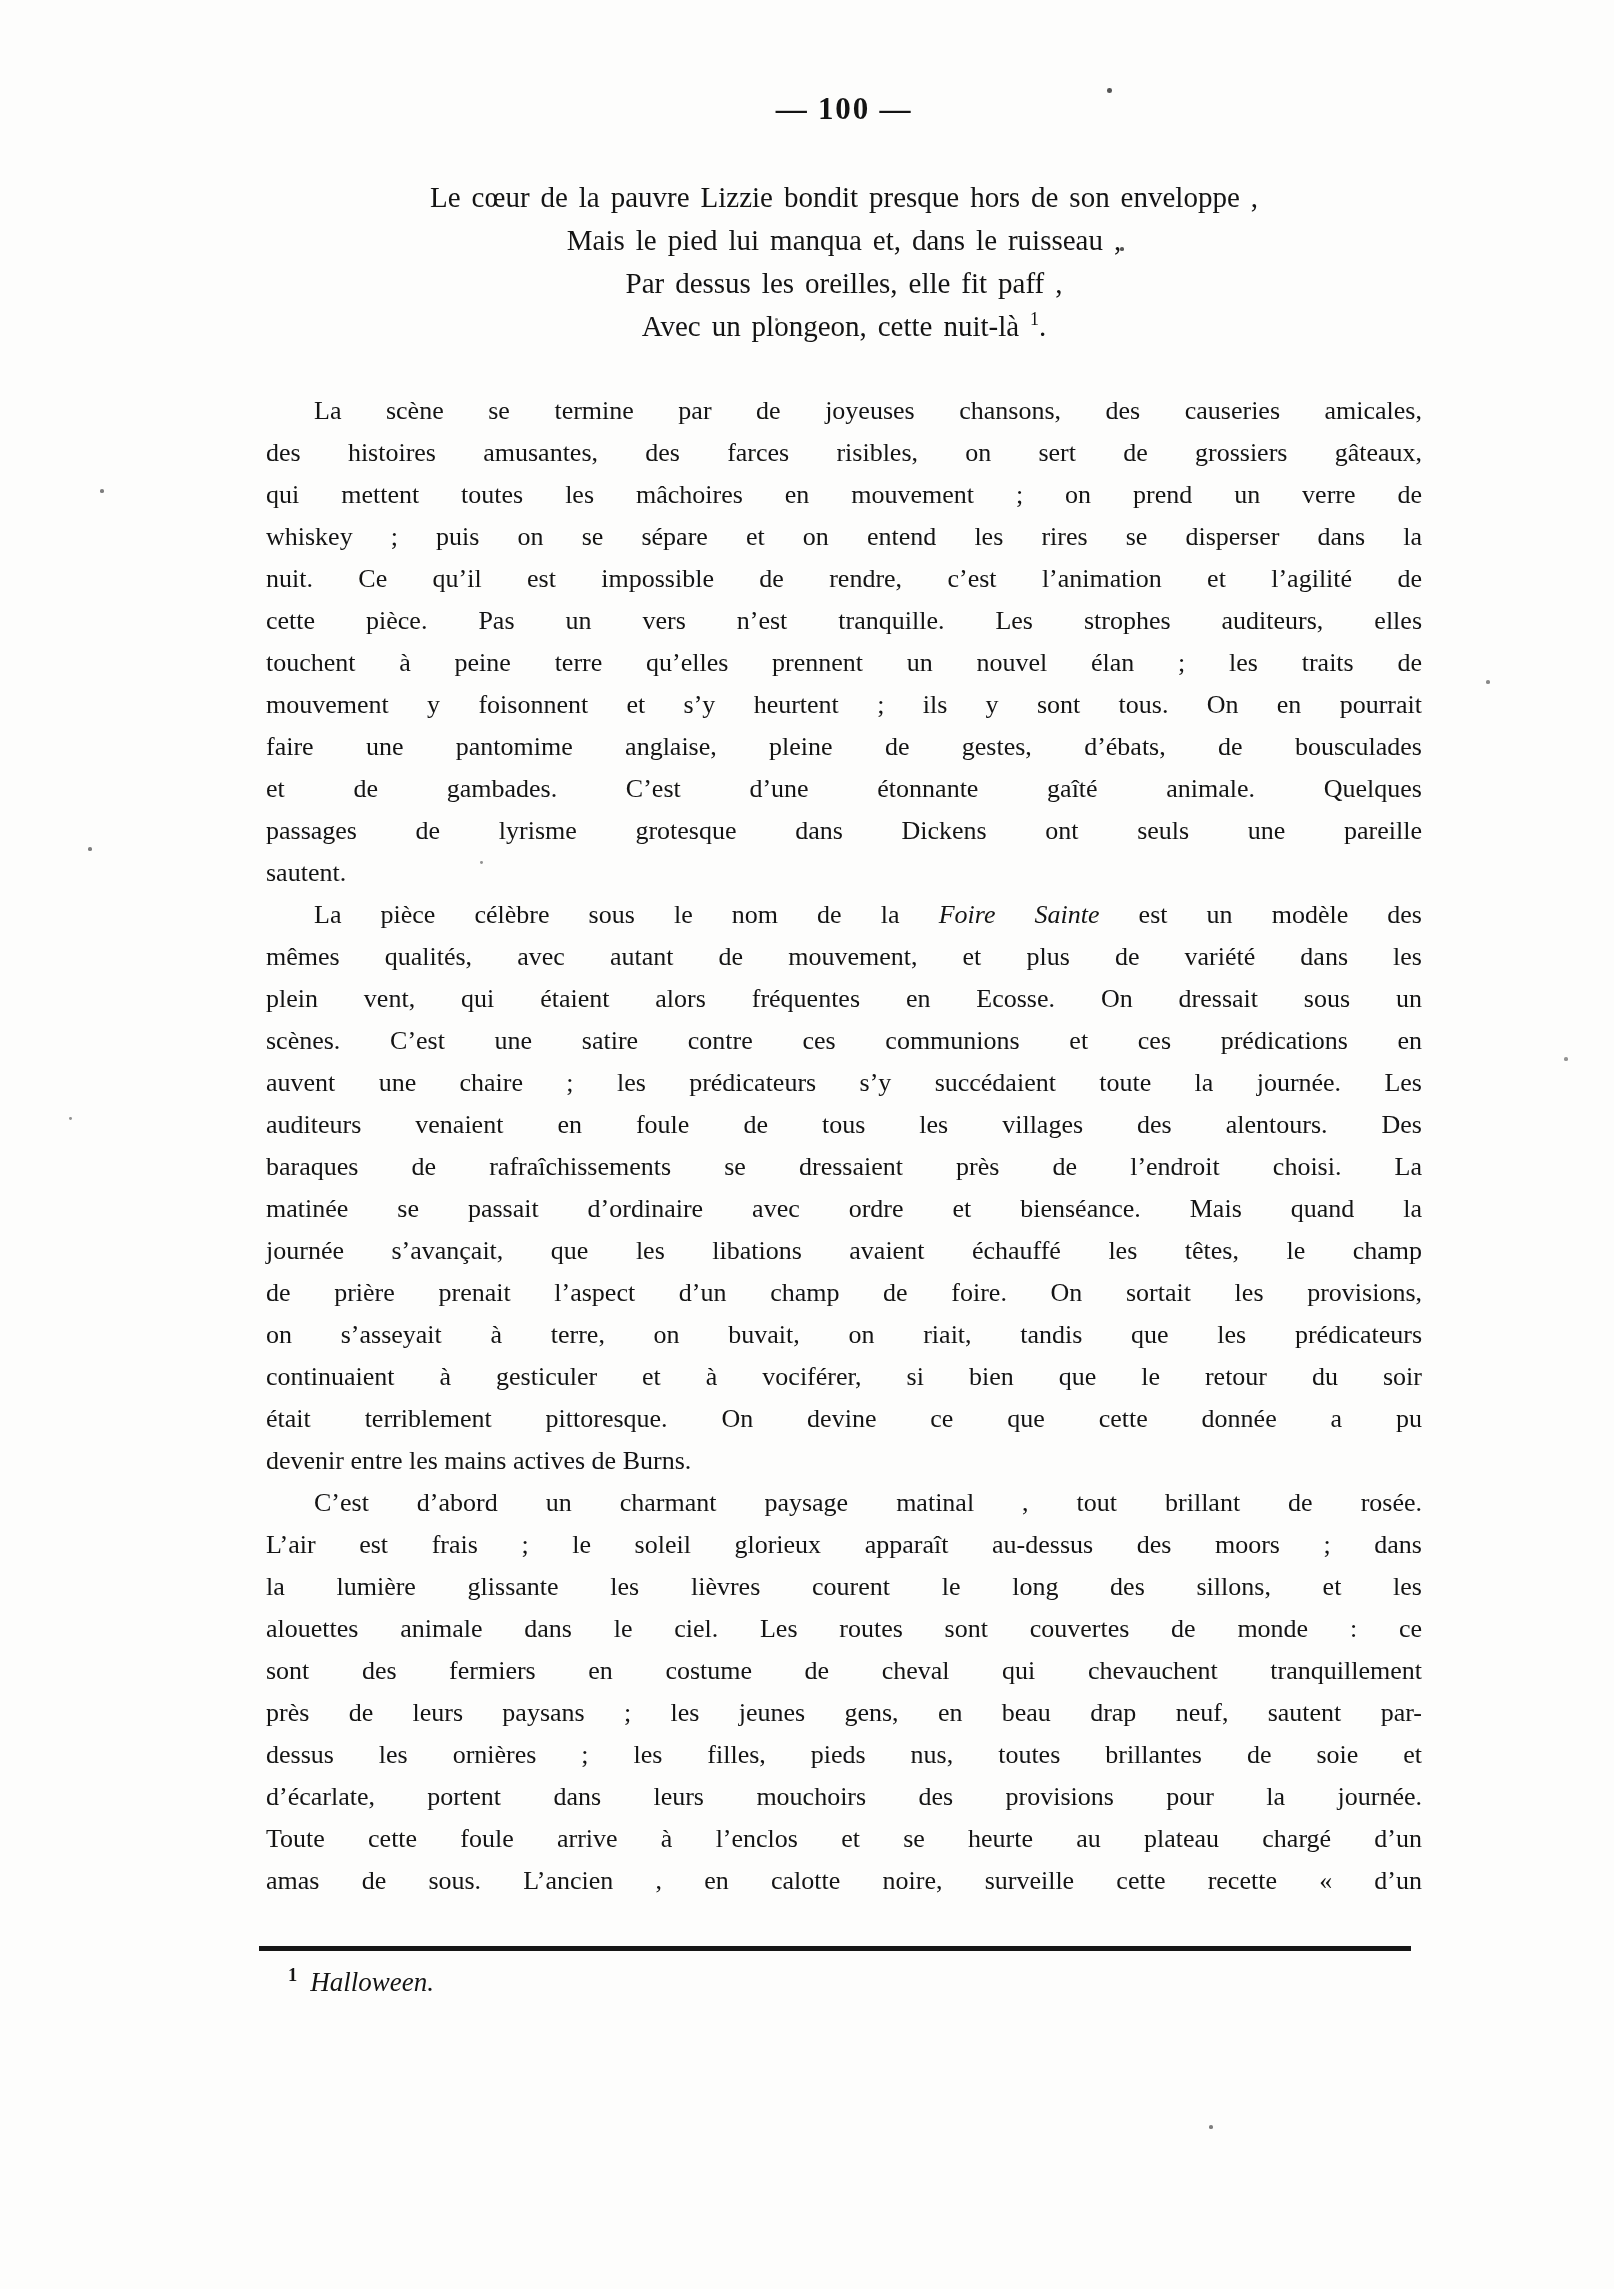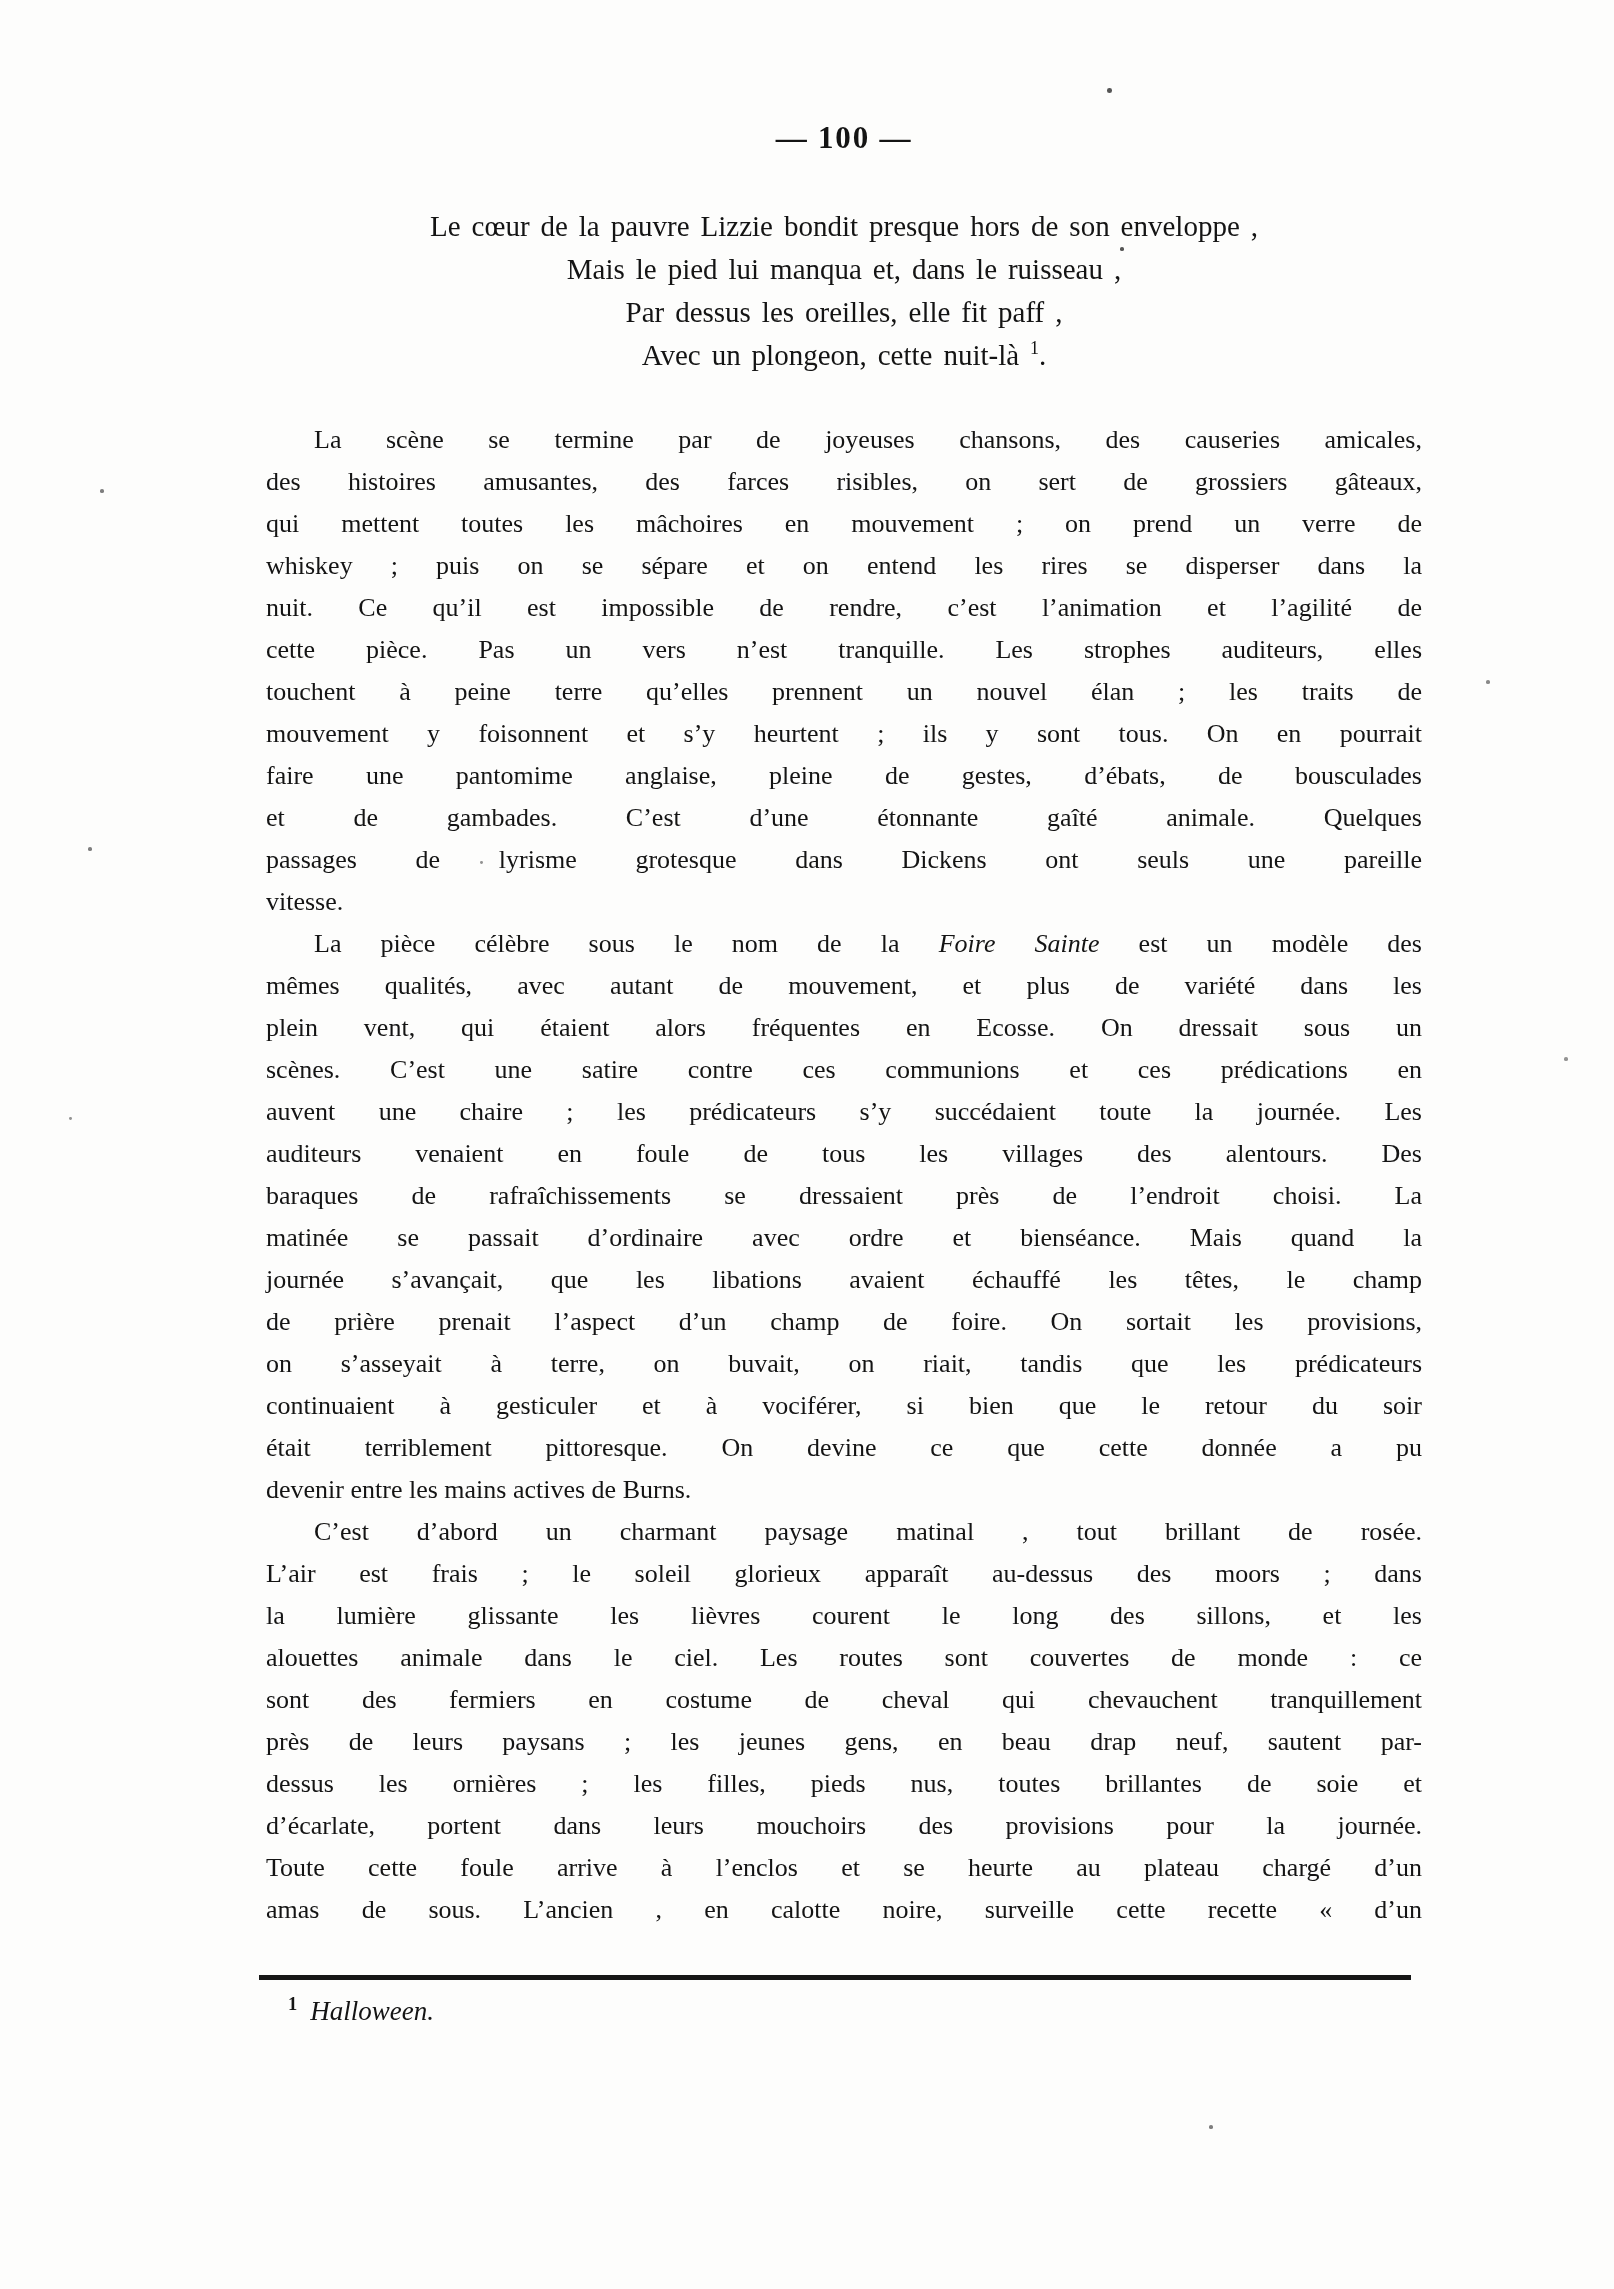--- a/index.html
+++ b/index.html
@@ -2,21 +2,21 @@
 <html style="font-size:14.8px"><head>
 <meta charset="utf-8">
 <style>
   html, body { margin: 0; padding: 0; background: #e8e8e8; }
   .page {
     position: relative;
     width: 1614px;
     height: 2290px;
     background: #fdfdfc;
     box-sizing: border-box;
-    padding: 117px 193px 0 266px;
+    padding: 88px 193px 0 266px;
     font-family: "Liberation Serif", "DejaVu Serif", serif;
     color: #141414;
     overflow: hidden;
   }
   .page-number {
     width: 1156px;
     text-align: center;
     font-size: 31px;
     line-height: 42px;
     letter-spacing: 1.8px;
@@ -108,21 +108,21 @@
         <div class="pline">des histoires amusantes, des farces risibles, on sert de grossiers gâteaux,</div>
         <div class="pline">qui mettent toutes les mâchoires en mouvement ;  on prend un verre de</div>
         <div class="pline">whiskey ; puis on se sépare et on entend les rires se disperser dans la</div>
         <div class="pline">nuit. Ce qu’il est impossible de rendre, c’est l’animation et l’agilité de</div>
         <div class="pline">cette pièce.  Pas un vers n’est tranquille. Les strophes auditeurs, elles</div>
         <div class="pline">touchent à peine terre qu’elles prennent un nouvel élan ;  les traits de</div>
         <div class="pline">mouvement y foisonnent et s’y heurtent ; ils y sont tous. On en pourrait</div>
         <div class="pline">faire une pantomime anglaise, pleine de gestes,  d’ébats, de bousculades</div>
         <div class="pline">et de gambades. C’est d’une étonnante gaîté animale. Quelques</div>
         <div class="pline">passages de lyrisme grotesque dans Dickens ont seuls une pareille</div>
-        <div class="pline flush-left">vitesse.</div>
+        <div class="pline flush-left">sautent.</div>
       </div>
     <div class="paragraph">
         <div class="pline">La pièce célèbre sous le nom de la <i>Foire Sainte</i> est un modèle des</div>
         <div class="pline">mêmes qualités, avec autant de mouvement, et plus de variété dans les</div>
         <div class="pline">plein vent, qui étaient alors fréquentes en Ecosse. On dressait sous un</div>
         <div class="pline">scènes. C’est une satire contre ces communions et ces prédications en</div>
         <div class="pline">auvent une chaire ; les prédicateurs s’y succédaient toute la journée. Les</div>
         <div class="pline">auditeurs venaient en foule de tous les villages des alentours. Des</div>
         <div class="pline">baraques de rafraîchissements se dressaient près de l’endroit choisi. La</div>
         <div class="pline">matinée se passait d’ordinaire avec ordre et bienséance. Mais quand la</div>

